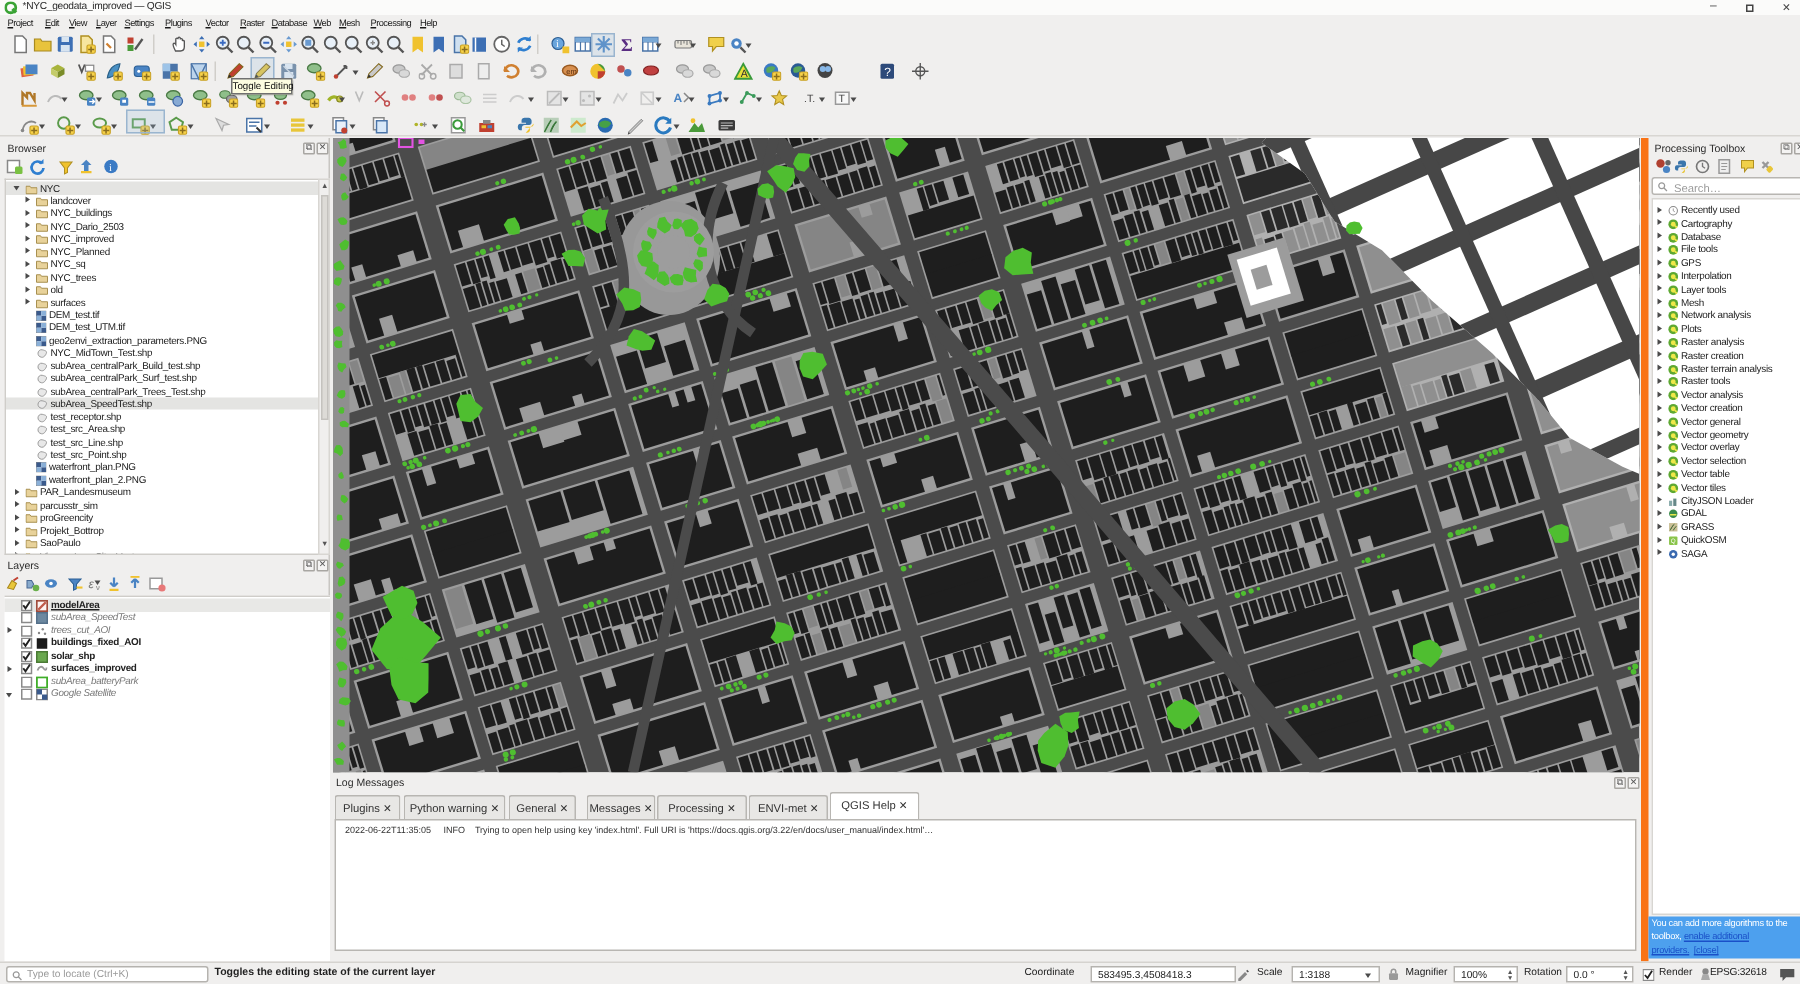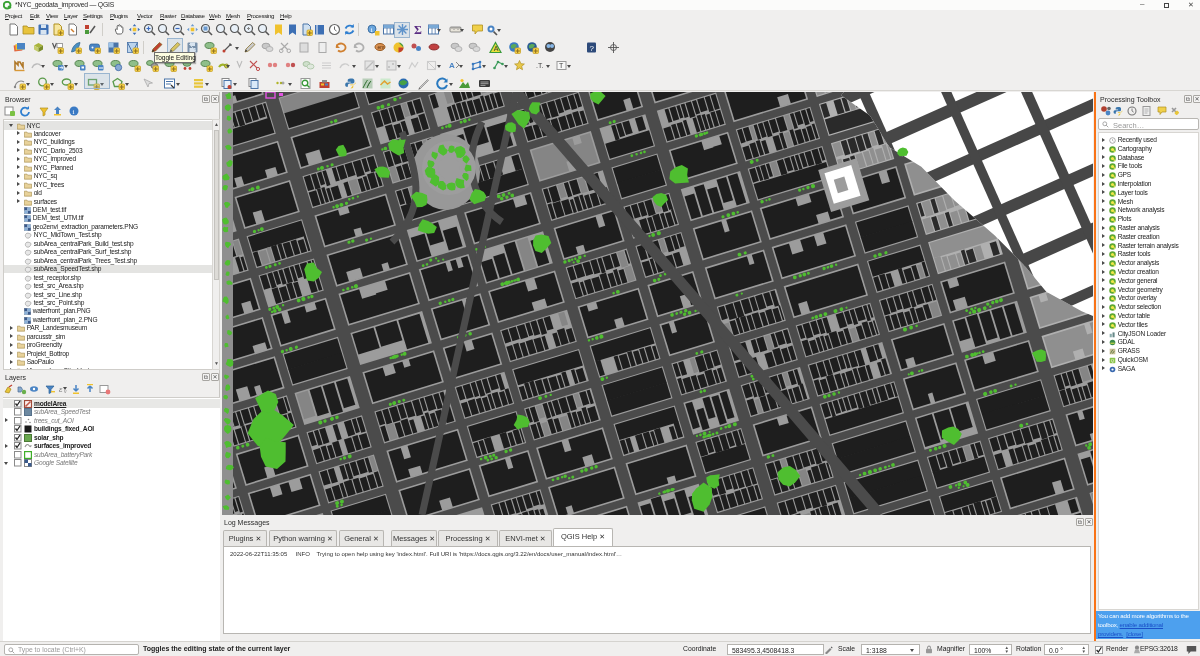--- a/index.html
+++ b/index.html
@@ -2962,21 +2962,21 @@
         <rect x="0.5" y="0.5" width="6.5" height="6.5" fill="#fff" stroke="#8a8a8a"></rect>
       </svg>
       <svg class="abs" style="left:21px;top:61.0px" width="8" height="8" viewBox="0 0 8 8">
         <rect x="0.5" y="0.5" width="7" height="7" fill="#fff" stroke="#888"></rect>
         <rect x="0.5" y="0.5" width="3.5" height="3.5" fill="#3a5a8c"></rect>
         <rect x="4" y="4" width="3.5" height="3.5" fill="#3a5a8c"></rect>
       </svg>
       <div class="tree-row" style="left:31px;top:61.0px;font-style:italic;color:#7a7a7a;">Google Satellite</div>
     </div>
   </div>
-<div class="abs" style="left:1094px;top:92px;width:106px;height:549px;background:#f0efee;border-left:2px solid #f97316;">
+<div class="abs" style="left:1094px;top:92px;width:106px;height:549px;background:#f0efee;border-left:5px solid #f97316;">
     <div class="abs panel-h" style="left:4px;top:4px;">Processing Toolbox</div>
     <div class="hbtn" style="left:88px;top:3px;">⧉</div>
     <div class="hbtn" style="left:97px;top:3px;">✕</div>
     <svg class="abs" style="left:4px;top:13px" width="80" height="12" viewBox="0 0 80 12">
       <circle cx="4" cy="4" r="2.8" fill="#b04030"></circle>
       <circle cx="8" cy="8" r="2.4" fill="#4a84c4"></circle>
       <circle cx="9" cy="3.5" r="1.8" fill="#666"></circle>
       <path d="M18 2c-2 0-2.3.8-2.3 1.6v1h2.4v.6h-3.2c-.9 0-1.3.8-1.3 1.8s.4 1.7 1.3 1.7h.9v-1c0-.8.7-1.4 1.5-1.4h2.4c.7 0 1.3-.6 1.3-1.4V3.6c0-.8-.7-1.6-1.6-1.6z" fill="#3a76ac"></path>
       <path d="M18 10.5c2 0 2.3-.8 2.3-1.6v-1h-2.4v-.6h3.2c.9 0 1.3-.8 1.3-1.8" fill="#e8c63a"></path>
       <circle cx="32" cy="6" r="4" fill="none" stroke="#777" stroke-width="1.1"></circle>

